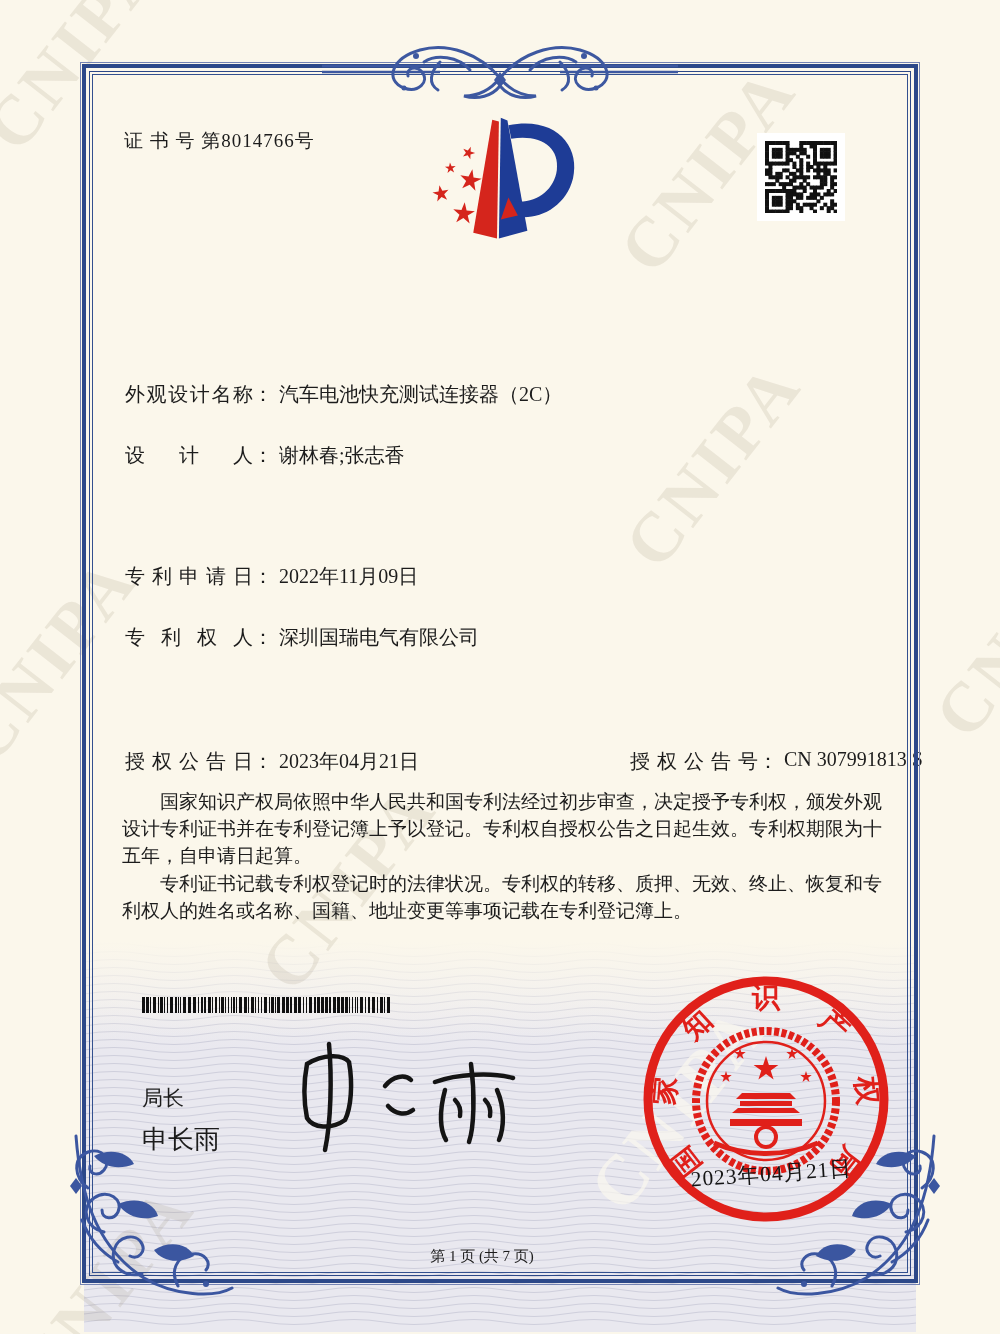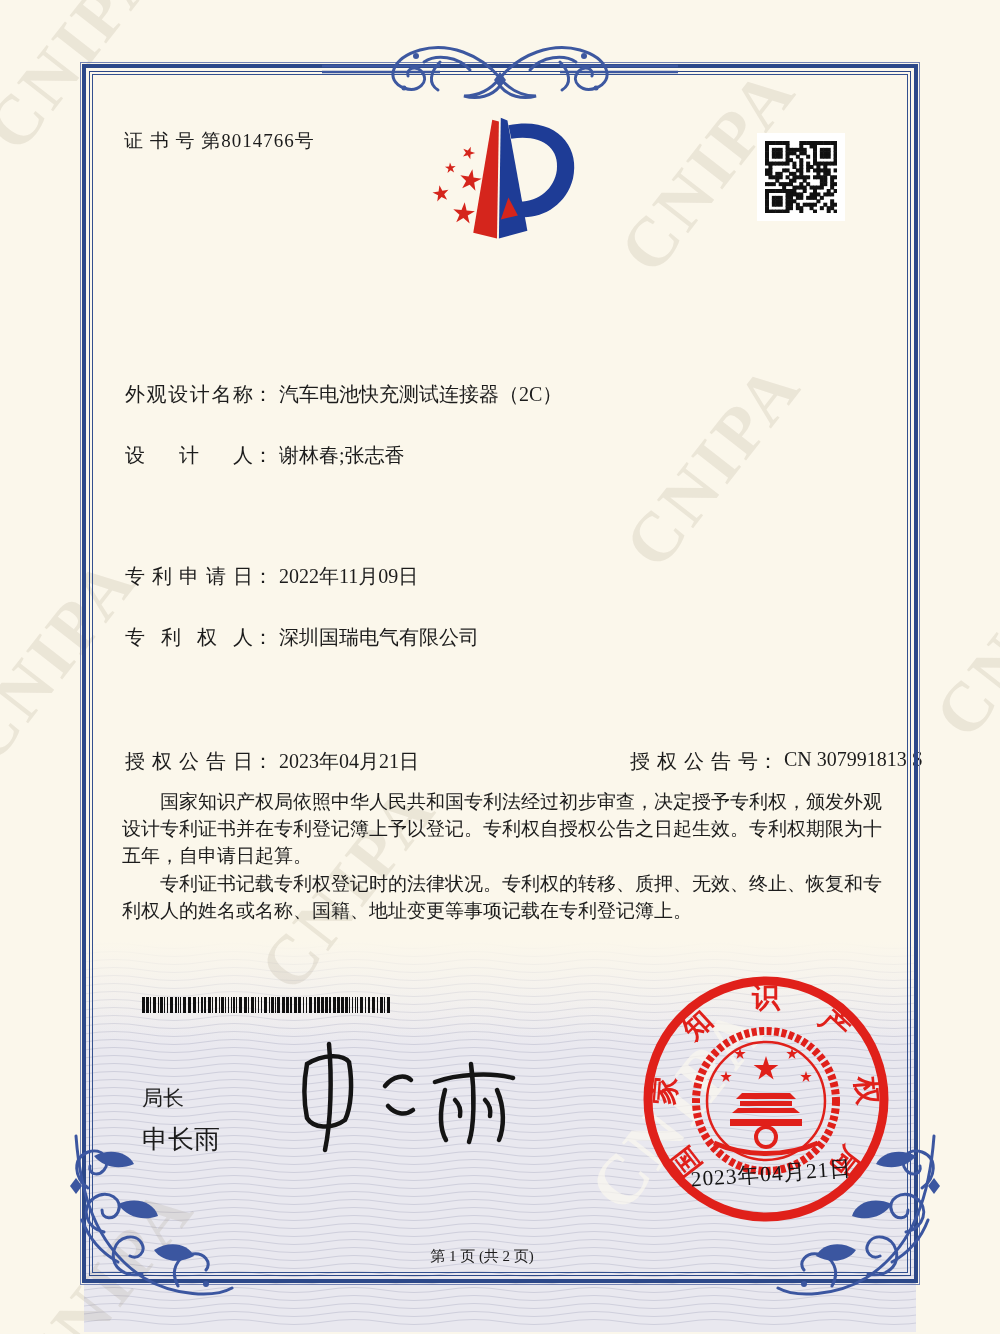--- a/index.html
+++ b/index.html
@@ -534,15 +534,15 @@
         <rect x="-26" y="2" width="52" height="5"></rect>
         <path d="M-34 14 L34 14 L28 9 L-28 9 Z"></path>
         <rect x="-36" y="20" width="72" height="7"></rect>
       </g>
       <circle cx="0" cy="38" r="10" stroke-width="4"></circle>
       <path d="M-52 44 C-20 58 20 58 52 44" stroke-width="5"></path>
     </g>
     <text x="0" y="82" text-anchor="middle" transform="rotate(-4)" fill="#141414" font-size="21.5" font-family="'Liberation Serif','DejaVu Serif',serif" letter-spacing="1">2023年04月21日</text>
   </svg>
 
-  <div class="page-info">第 1 页 (共 2 页)</div>
+  <div class="page-info">第 1 页 (共 7 页)</div>
 
 </div>
 
 </body></html>

